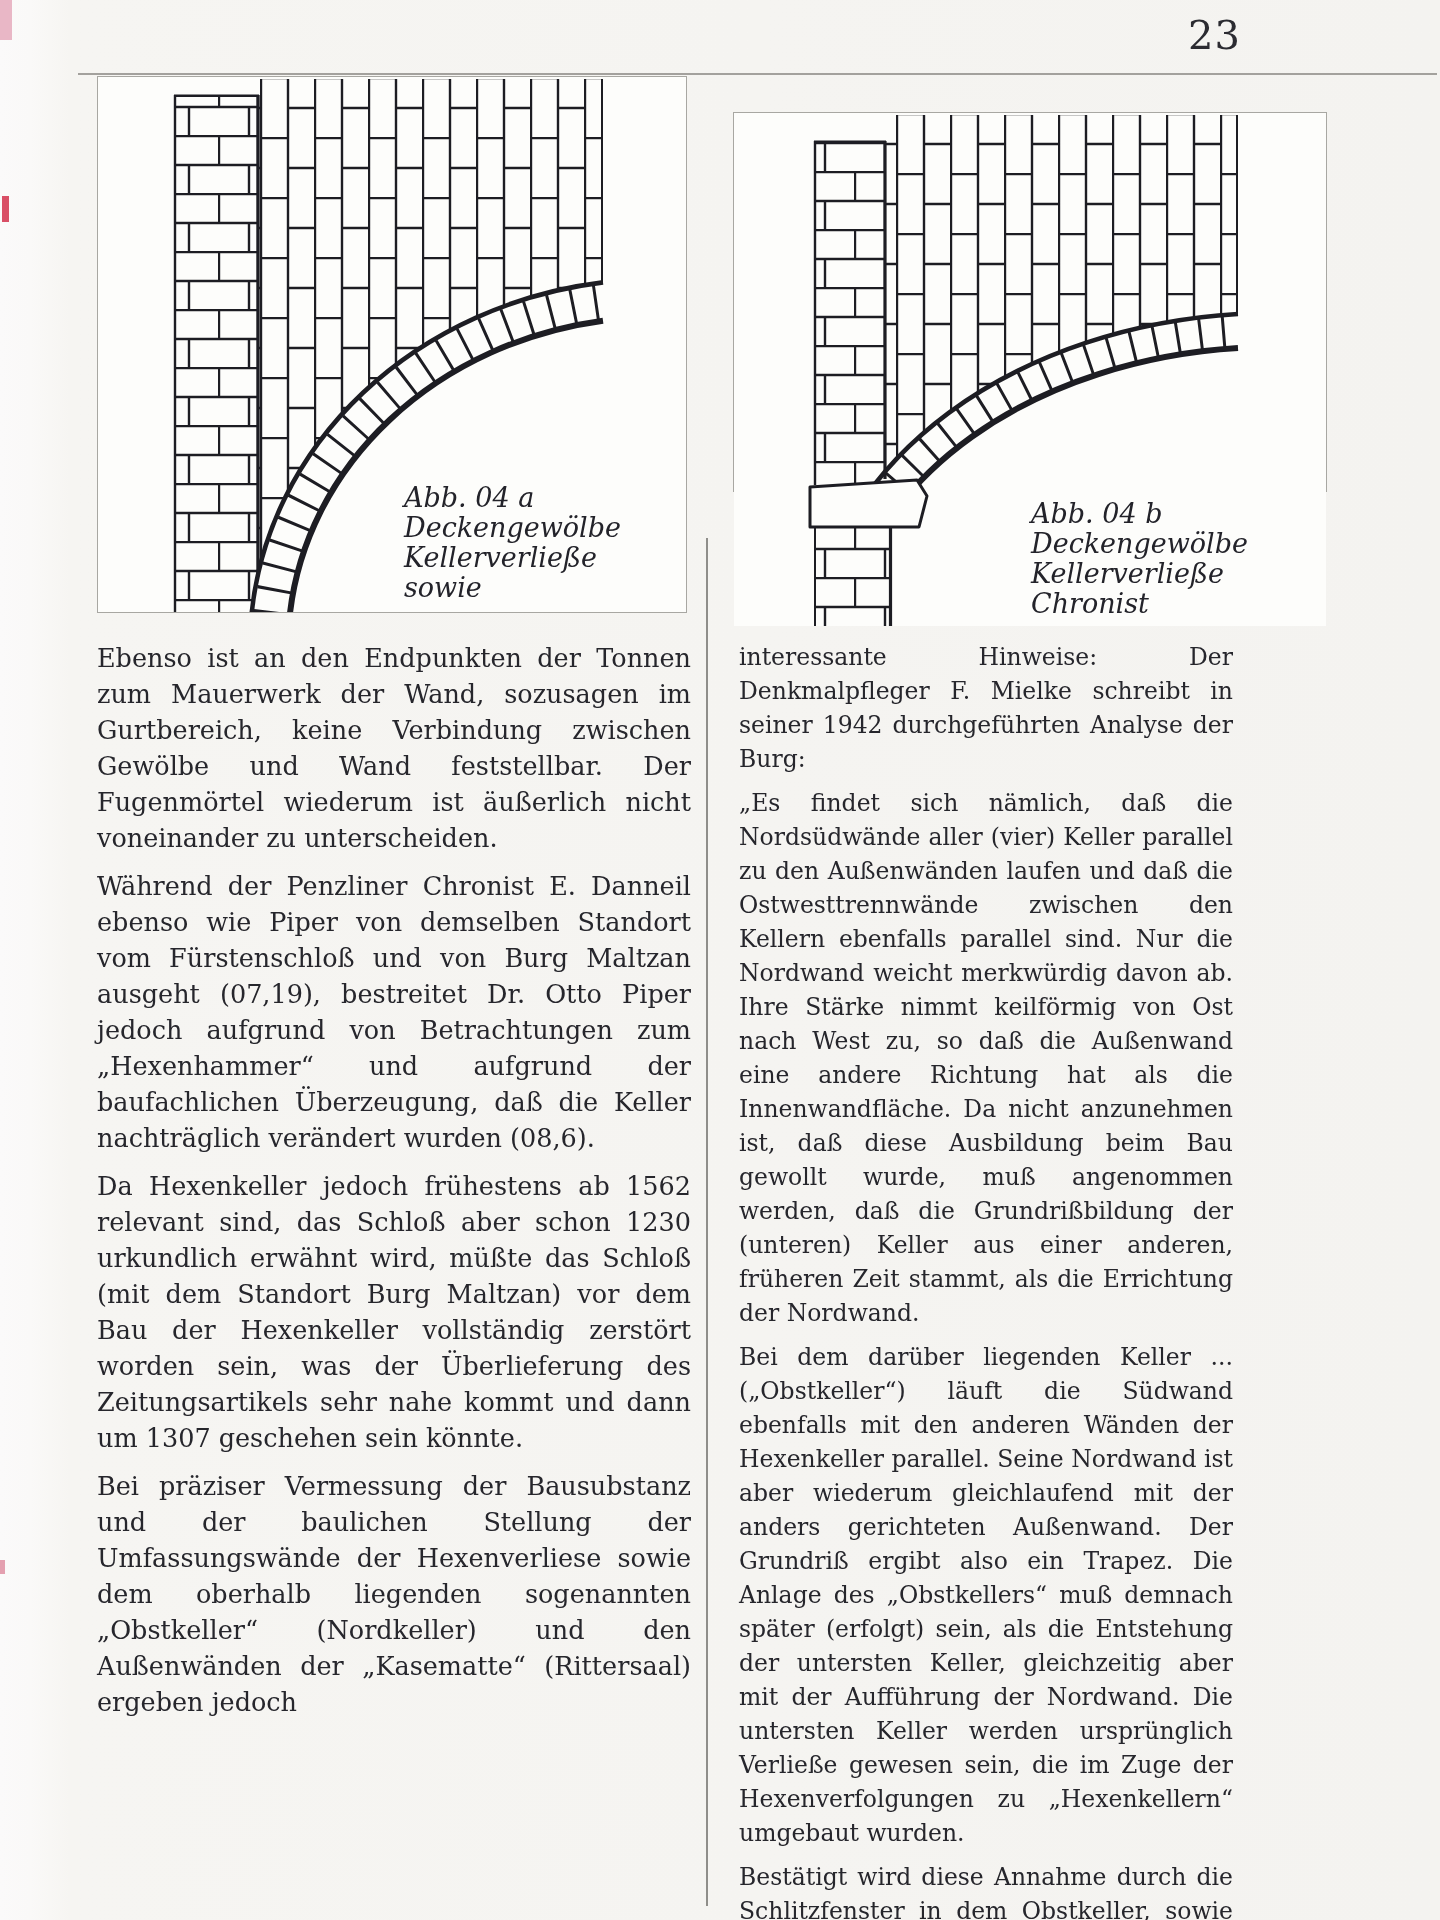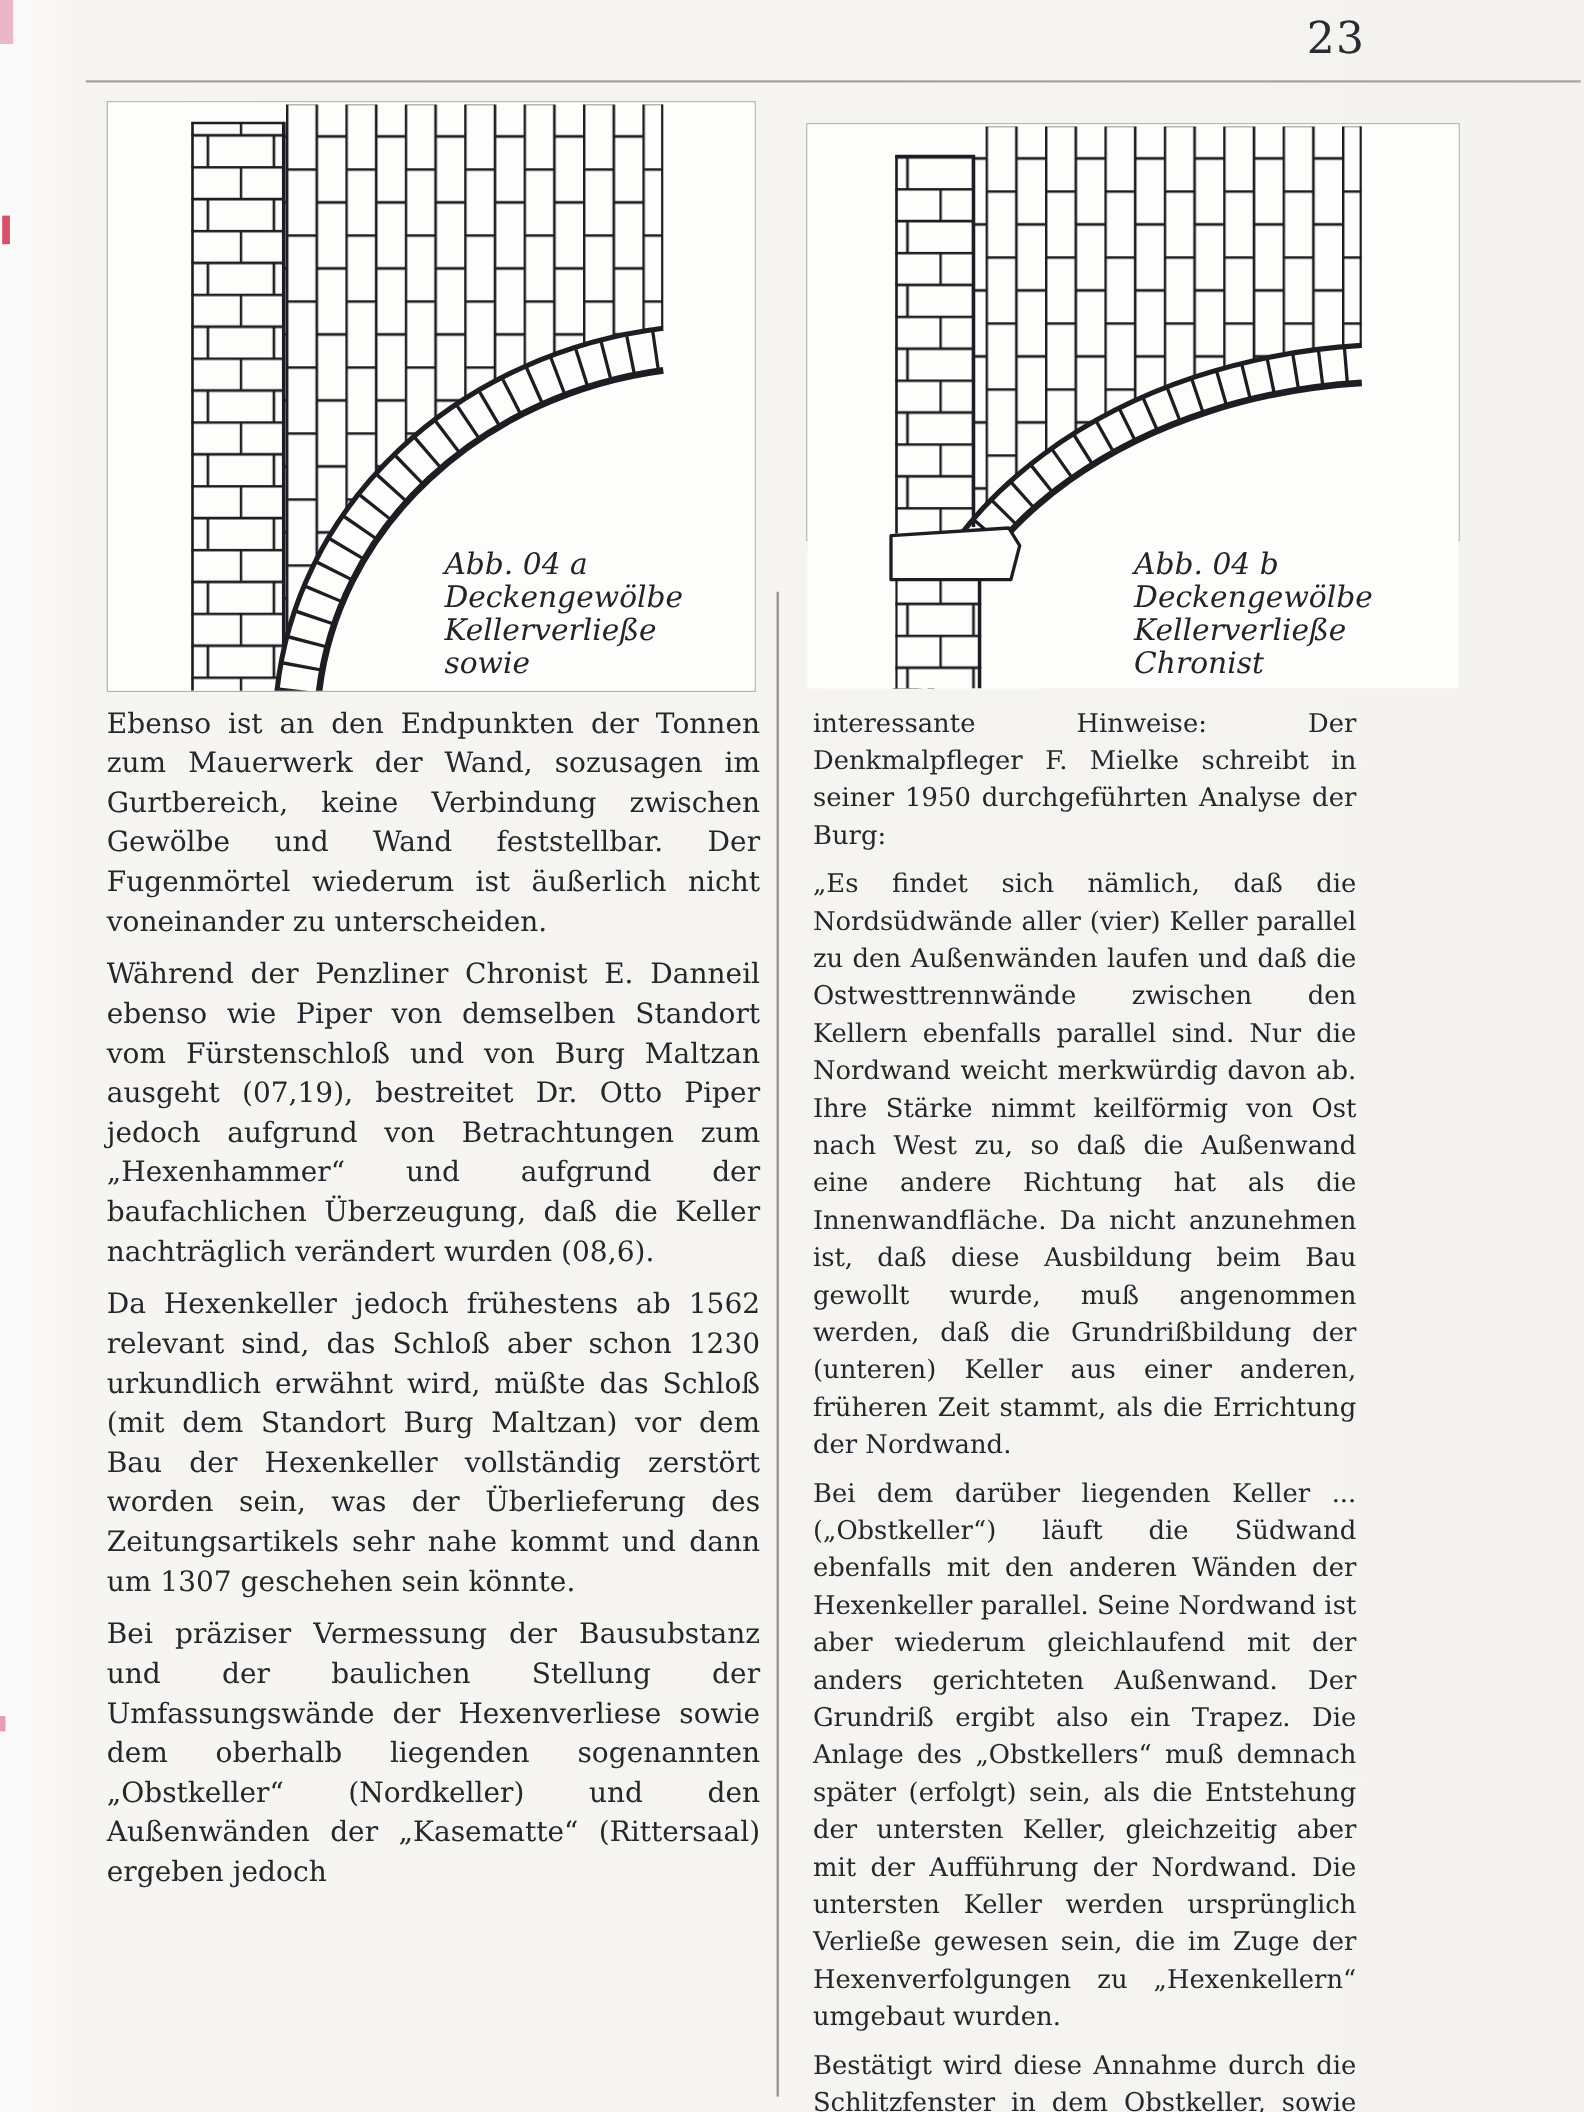--- a/index.html
+++ b/index.html
@@ -9,21 +9,21 @@
     font-family:"DejaVu Serif","Liberation Serif",serif;
     color:#26262c;
   }
   .edge-mark{position:absolute;}
   .page-number{
     position:absolute;left:1188px;top:12px;width:70px;
     font-size:40px;color:#2b2b31;letter-spacing:1px;
   }
   .top-rule{position:absolute;left:78px;top:73px;width:1359px;height:2px;background:#a3a19d;}
   .fig{position:absolute;margin:0;background:#fdfdfb;border:1px solid #a8a7a2;box-sizing:border-box;}
-  .fig-a{left:97px;top:92px;width:590px;height:537px;}
+  .fig-a{left:97px;top:76px;width:590px;height:537px;}
   .fig-b{left:733px;top:112px;width:594px;height:380px;padding-left:36px;}
   .fig svg{position:absolute;left:0;top:0;}
   .caption{position:absolute;font-style:italic;font-size:27px;line-height:30px;color:#23232a;}
   .caption-a{left:306px;top:406px;}
   .caption-b{left:297px;top:386px;}
   .col-divider{position:absolute;left:706px;top:538px;width:2px;height:1368px;background:#8f8e8a;}
   .col{position:absolute;top:640px;text-align:justify;}
   .col p.para{margin:0 0 12px 0;padding:0;hyphens:auto;}
   .col-left{left:97px;width:594px;font-size:25.5px;line-height:36px;}
   .col-right{left:739px;width:494px;font-size:23.5px;line-height:34px;}
@@ -113,17 +113,17 @@
 <div class="col-divider"></div>
 
 <section class="col col-left">
     <p class="para">Ebenso ist an den Endpunkten der Tonnen zum Mauerwerk der Wand, sozusagen im Gurtbereich, keine Verbindung zwischen Gewölbe und Wand feststellbar. Der Fugenmörtel wiederum ist äußerlich nicht voneinander zu unterscheiden.</p>
     <p class="para">Während der Penzliner Chronist E. Danneil ebenso wie Piper von demselben Standort vom Fürstenschloß und von Burg Maltzan ausgeht (07,19), bestreitet Dr. Otto Piper jedoch aufgrund von Betrachtungen zum „Hexenhammer“ und aufgrund der baufachlichen Überzeugung, daß die Keller nachträglich verändert wurden (08,6).</p>
     <p class="para">Da Hexenkeller jedoch frühestens ab 1562 relevant sind, das Schloß aber schon 1230 urkundlich erwähnt wird, müßte das Schloß (mit dem Standort Burg Maltzan) vor dem Bau der Hexenkeller vollständig zerstört worden sein, was der Überlieferung des Zeitungsartikels sehr nahe kommt und dann um 1307 geschehen sein könnte.</p>
     <p class="para">Bei präziser Vermessung der Bausubstanz und der baulichen Stellung der Umfassungswände der Hexenverliese sowie dem oberhalb liegenden sogenannten „Obstkeller“ (Nordkeller) und den Außenwänden der „Kasematte“ (Rittersaal) ergeben jedoch</p>
   </section>
 
 <section class="col col-right">
-    <p class="para">interessante Hinweise: Der Denkmalpfleger F. Mielke schreibt in seiner 1950 durchgeführten Analyse der Burg:</p>
+    <p class="para">interessante Hinweise: Der Denkmalpfleger F. Mielke schreibt in seiner 1942 durchgeführten Analyse der Burg:</p>
     <p class="para">„Es findet sich nämlich, daß die Nordsüdwände aller (vier) Keller parallel zu den Außenwänden laufen und daß die Ostwesttrennwände zwischen den Kellern ebenfalls parallel sind. Nur die Nordwand weicht merkwürdig davon ab. Ihre Stärke nimmt keilförmig von Ost nach West zu, so daß die Außenwand eine andere Richtung hat als die Innenwandfläche. Da nicht anzunehmen ist, daß diese Ausbildung beim Bau gewollt wurde, muß angenommen werden, daß die Grundrißbildung der (unteren) Keller aus einer anderen, früheren Zeit stammt, als die Errichtung der Nordwand.</p>
     <p class="para">Bei dem darüber liegenden Keller ... („Obstkeller“) läuft die Südwand ebenfalls mit den anderen Wänden der Hexenkeller parallel. Seine Nordwand ist aber wiederum gleichlaufend mit der anders gerichteten Außenwand. Der Grundriß ergibt also ein Trapez. Die Anlage des „Obstkellers“ muß demnach später (erfolgt) sein, als die Entstehung der untersten Keller, gleichzeitig aber mit der Aufführung der Nordwand. Die untersten Keller werden ursprünglich Verließe gewesen sein, die im Zuge der Hexenverfolgungen zu „Hexenkellern“ umgebaut wurden.</p>
     <p class="para">Bestätigt wird diese Annahme durch die Schlitzfenster in dem Obstkeller, sowie durch das Kreuzgewölbe in dem darüber liegenden Saal ... (13,5)</p>
   </section>
 
 </body></html>

